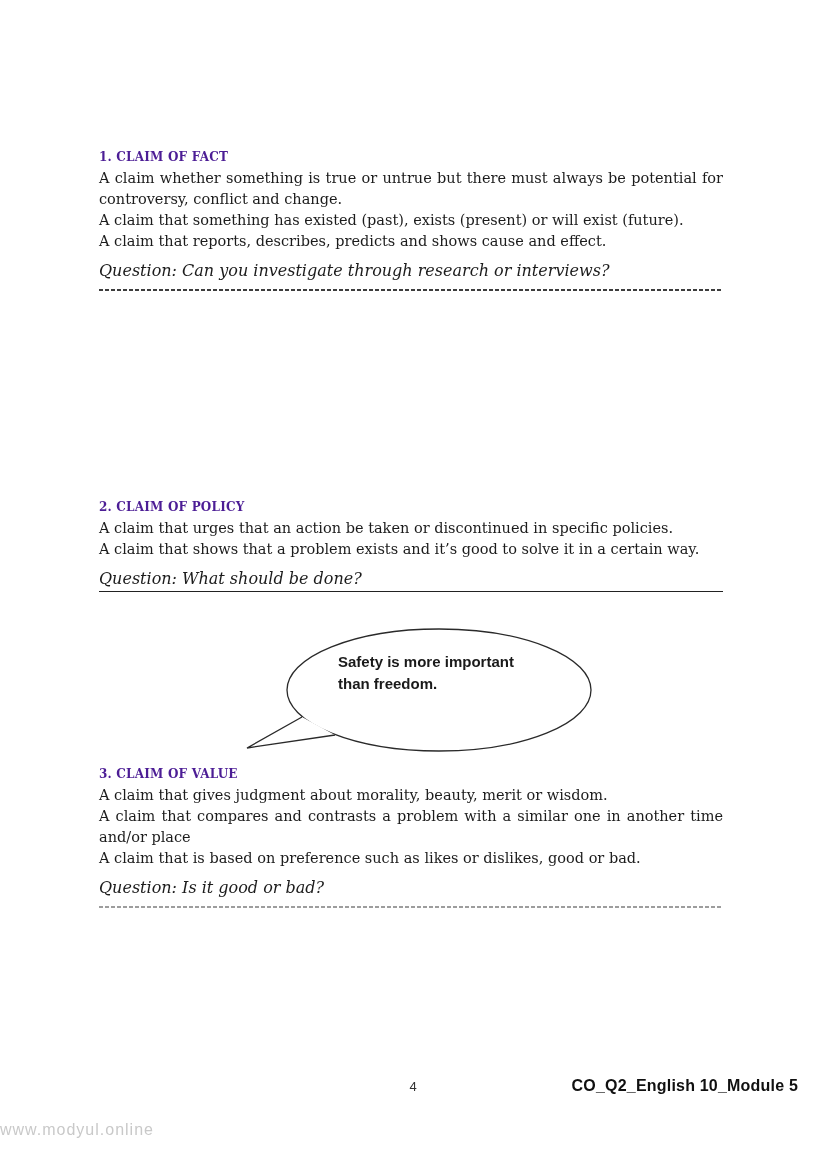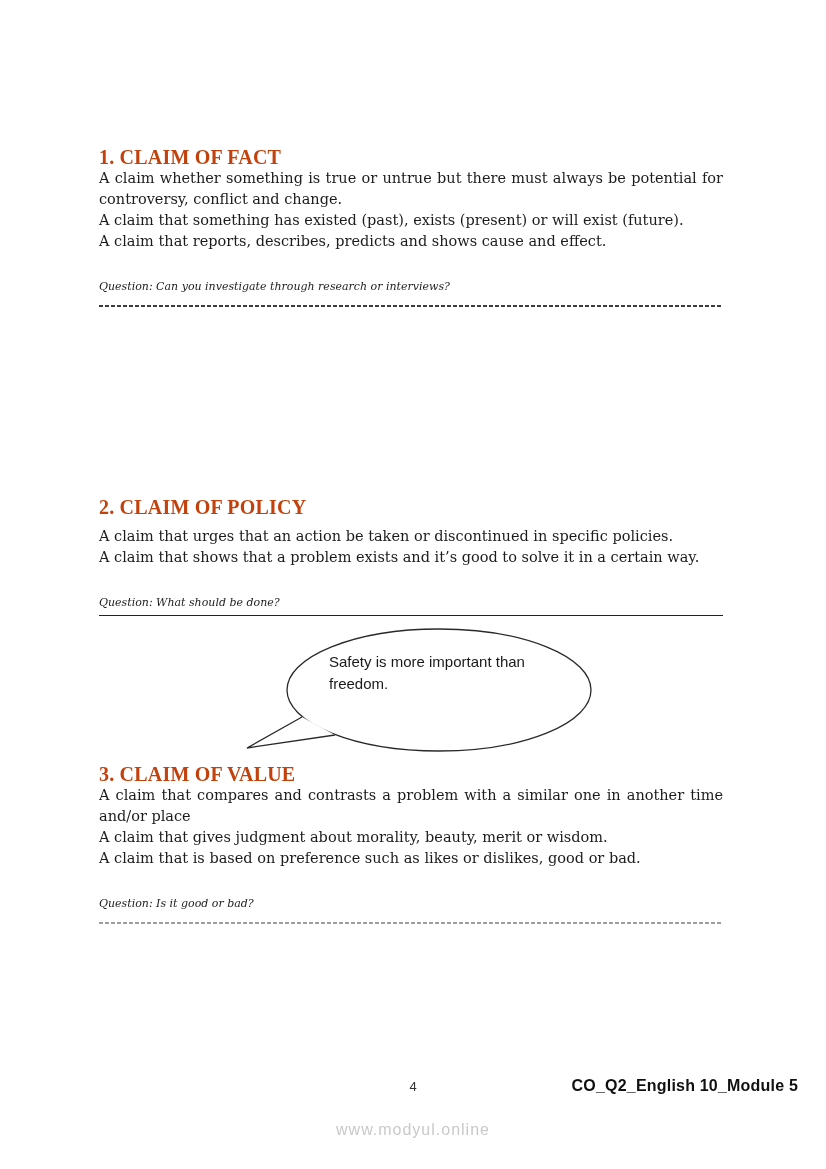--- a/index.html
+++ b/index.html
@@ -4,49 +4,49 @@
 <style>
   html,body{margin:0;padding:0;background:#ffffff;}
   .page{
     position:relative;width:826px;height:1169px;background:#ffffff;overflow:hidden;
     font-family:"DejaVu Serif",serif;color:#1c1c1c;
   }
   .sec{position:absolute;left:99px;width:624px;}
   #sec1{top:147px;}
   #sec2{top:497px;}
   #sec3{top:764px;}
-  .sec-heading{font-size:20px;font-weight:bold;line-height:21px;letter-spacing:0.2px;color:#c2410c;font-family:Liberation Serif, serif;}
+  .sec-heading{font-size:12px;font-weight:bold;line-height:21px;letter-spacing:0.2px;color:#4c1d95;}
   .sec-body{font-size:14.5px;line-height:21px;text-align:justify;}
-  #sec2 .sec-body{margin-top:8px;}
-  .sec-question{font-style:italic;font-size:11px;line-height:21px;margin-top:24px;}
+  #sec2 .sec-body{margin-top:0;}
+  .sec-question{font-style:italic;font-size:16px;line-height:21px;margin-top:8px;}
   .divider{margin-top:8px;height:2px;}
   .divider.dashed-dark{background:repeating-linear-gradient(90deg,#3d3d3d 0 4px,transparent 4px 6px);}
   .divider.dashed-gray{background:repeating-linear-gradient(90deg,#9d9d9d 0 4px,transparent 4px 6px);}
   .divider.solid{height:0;border-top:1.5px solid #222;margin-top:2px;}
   .bubble{position:absolute;}
   #bubble1{left:198px;top:334px;width:400px;height:150px;}
   #bubble2{left:235px;top:624px;width:370px;height:135px;}
   .bubble svg{display:block;width:100%;height:100%;}
   .bubble-text{
     position:absolute;font-family:"Liberation Sans",sans-serif;
     font-size:15px;line-height:22px;color:#1a1a1a;
   }
   #bubble1 .bubble-text{left:95px;top:31px;width:252px;}
-  #bubble2 .bubble-text{left:94px;top:27px;width:205px;}
+  #bubble2 .bubble-text{left:103px;top:27px;width:205px;font-weight:bold;}
   .page-number{
     position:absolute;left:0;right:0;top:1079px;text-align:center;
     font-family:"Liberation Sans",sans-serif;font-size:13px;color:#333;
   }
   .module-code{
     position:absolute;right:28px;top:1077px;
     font-family:"Liberation Sans",sans-serif;font-weight:bold;font-size:16px;
     letter-spacing:0.2px;color:#101010;text-align:center;
   }
   .watermark{
-    position:absolute;left:0;right:0;top:1121px;text-align:center;
+    position:absolute;left:0;right:0;top:1121px;text-align:left;
     font-family:"Liberation Sans",sans-serif;font-size:16px;
     color:#c9c9c9;letter-spacing:1px;
   }
 </style>
 </head>
 <body>
 
 <div class="page">
 
   <div class="sec" id="sec1">
@@ -75,22 +75,22 @@
     <svg viewBox="0 0 370 135">
       <ellipse cx="204" cy="66" rx="152" ry="61" fill="#ffffff" stroke="#2a2a2a" stroke-width="1.3"></ellipse>
       <path d="M67,93 L12,124 L100,111" fill="#ffffff" stroke="#2a2a2a" stroke-width="1.3" stroke-linejoin="miter"></path>
     </svg>
     <div class="bubble-text">Safety is more important than freedom.</div>
   </div>
 
   <div class="sec" id="sec3">
     <div class="sec-heading">3. CLAIM OF VALUE</div>
     <div class="sec-body">
+      <div>A claim that gives judgment about morality, beauty, merit or wisdom.</div>
       <div>A claim that compares and contrasts a problem with a similar one in another time and/or place</div>
-      <div>A claim that gives judgment about morality, beauty, merit or wisdom.</div>
       <div>A claim that is based on preference such as likes or dislikes, good or bad.</div>
     </div>
     <div class="sec-question">Question: Is it good or bad?</div>
     <div class="divider dashed-gray"></div>
   </div>
 
   <div class="page-number">4</div>
   <div class="module-code">CO_Q2_English 10_Module 5</div>
   <div class="watermark">www.modyul.online</div>
 

